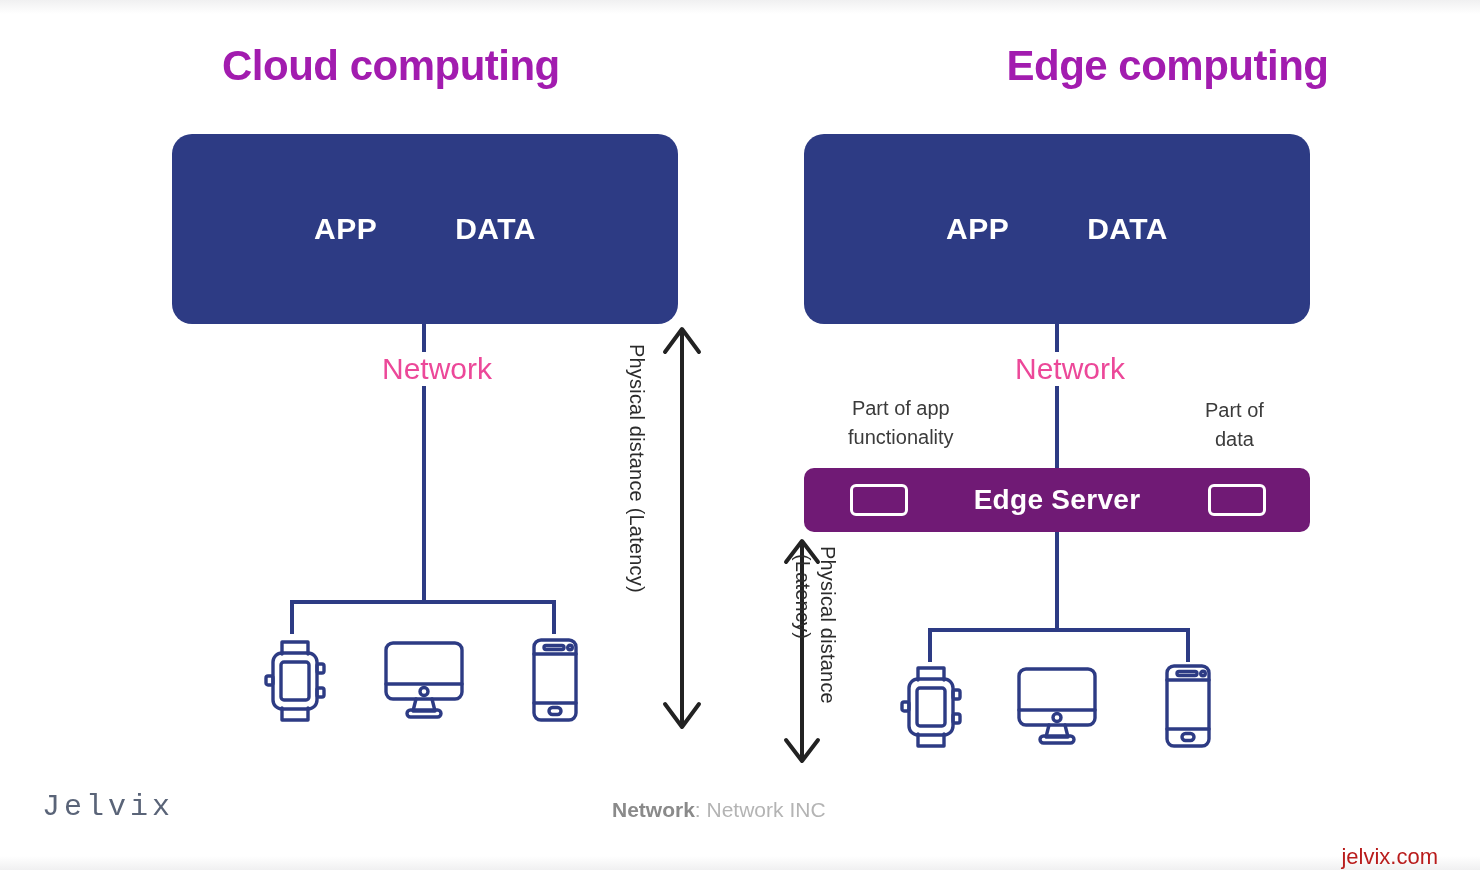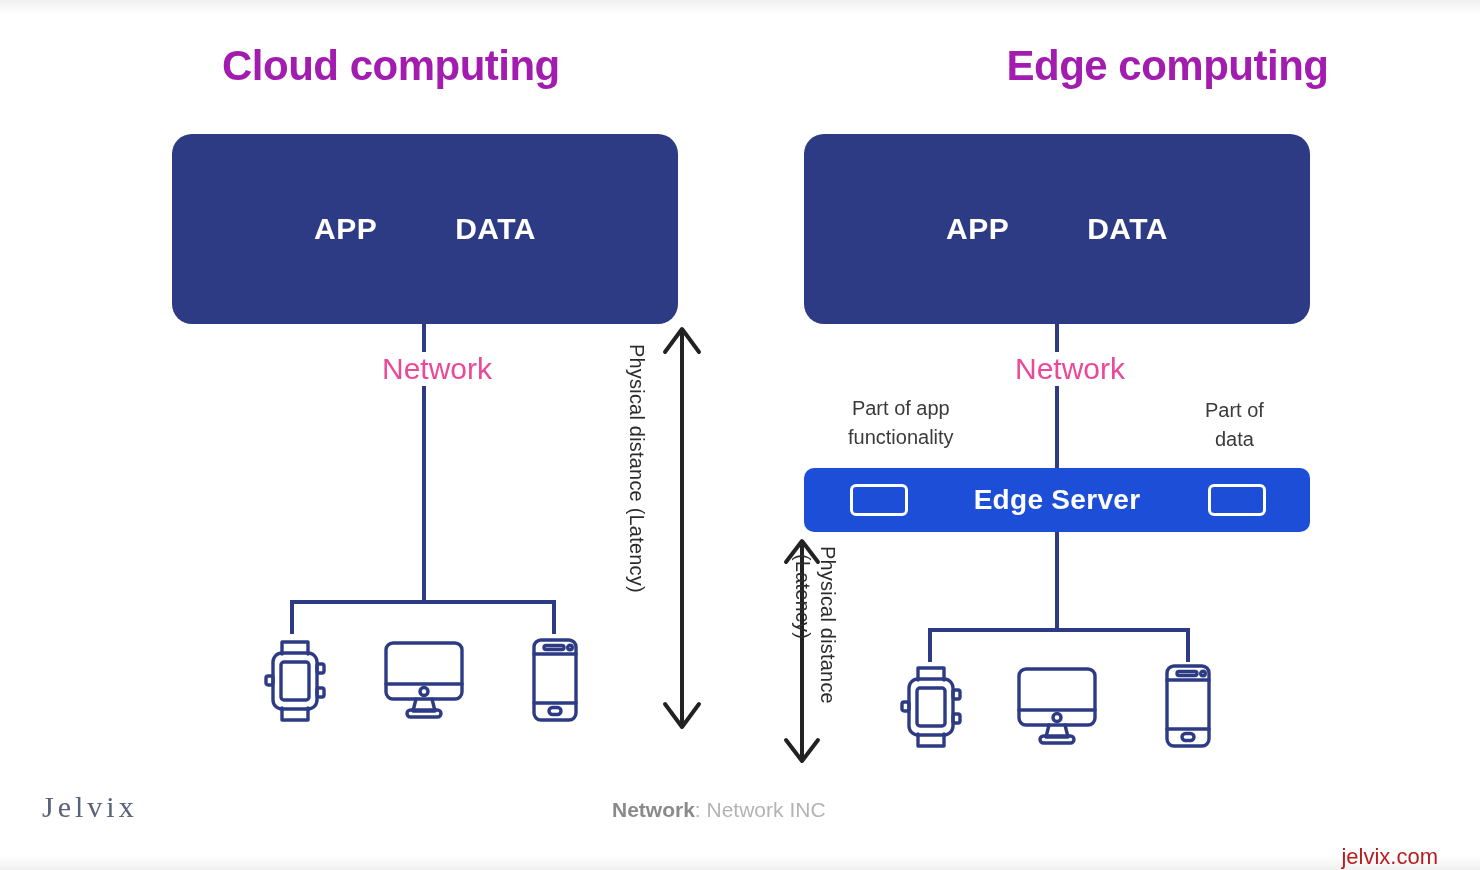--- a/index.html
+++ b/index.html
@@ -97,21 +97,21 @@
     font-size: 20px;
     line-height: 1.45;
     color: #3b3b3b;
     white-space: pre-line;
     text-align: center;
   }
 
   
   .edge-server {
     position: absolute;
-    background: #1d4ed8;
+    background: #701a75;
     border-radius: 10px;
     display: flex;
     align-items: center;
     justify-content: center;
     color: #ffffff;
   }
   .edge-server .es-label {
     font-size: 28px;
     font-weight: bold;
     letter-spacing: 0.3px;
@@ -141,21 +141,21 @@
   }
 
   
   .logo {
     position: absolute;
     left: 42px;
     top: 790px;
     font-size: 30px;
     color: #5a6478;
     letter-spacing: 4px;
-    font-family: Liberation Serif, serif;
+    font-family: Liberation Mono, monospace;
     font-weight: 300;
   }
   .source {
     position: absolute;
     left: 612px;
     top: 798px;
     font-size: 21px;
     color: #b4b4b4;
   }
   .source b { color: #8a8a8a; font-weight: bold; }

